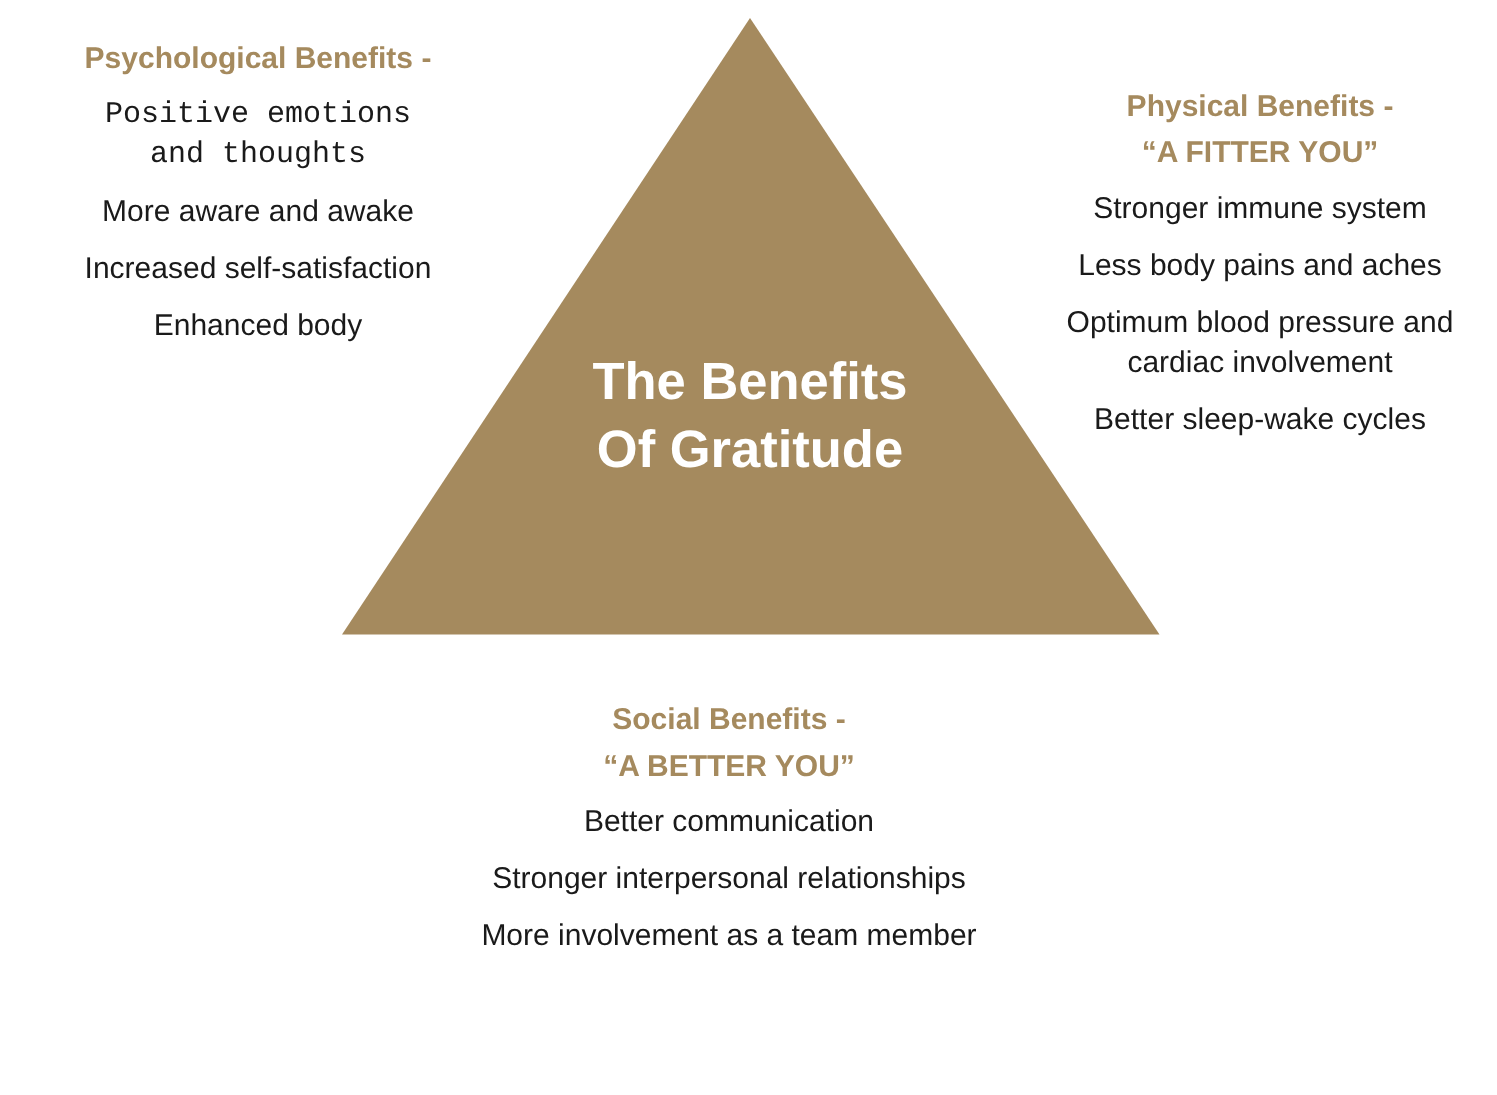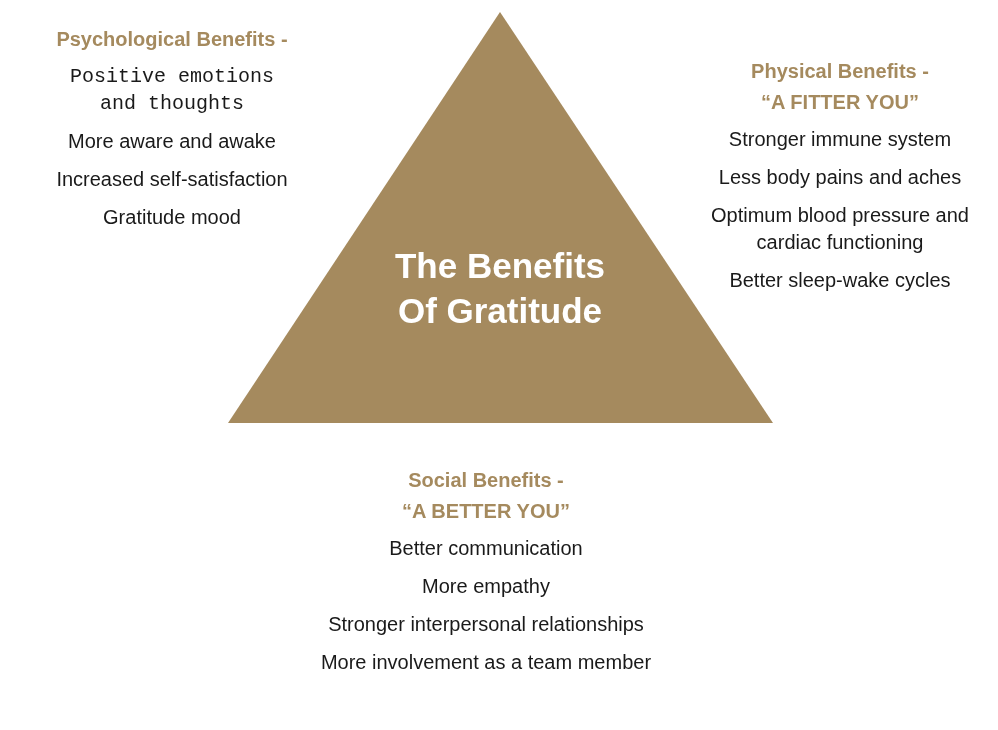--- a/index.html
+++ b/index.html
@@ -1,19 +1,19 @@
 <!DOCTYPE html>
 <html><head>
 <meta charset="utf-8">
 <style>
   html, body { margin: 0; padding: 0; background: #ffffff; }
   body { width: 998px; height: 730px; position: relative; overflow: hidden;
          font-family: "Liberation Sans", "DejaVu Sans", sans-serif; color: #1a1a1a; }
   .triangle { position: absolute; left: 0; top: 0; }
-  .center-title { position: absolute; left: 350px; top: 243px; width: 300px; text-align: center;
+  .center-title { position: absolute; left: 350px; top: 232px; width: 300px; text-align: center;
                   color: #ffffff; font-weight: bold; font-size: 35px; line-height: 45px; }
   .block { position: absolute; text-align: center; }
   .block .title { color: #a58a5e; font-weight: bold; font-size: 20px; line-height: 31px; margin-bottom: 8px; }
   .block .item { font-size: 20px; line-height: 27px; margin-bottom: 11px; }
   #psych { left: 22px; top: 24px; width: 300px; }
   #phys { left: 690px; top: 24px; width: 300px; margin-top: 32px; }
   #social { left: 256px; top: 465px; width: 460px; }
 </style>
 </head>
 <body>
@@ -27,36 +27,35 @@
   <div>Of Gratitude</div>
 </div>
 
 <div class="block" id="psych">
   <div class="title">
     <div>Psychological Benefits -</div>
   </div>
   <div class="item" style="width:250px;margin-left:25px;margin-right:25px;font-family:Liberation Mono, monospace;">Positive emotions and thoughts</div>
   <div class="item">More aware and awake</div>
   <div class="item">Increased self-satisfaction</div>
-  <div class="item">Gratitude mood</div>
+  <div class="item">Enhanced body</div>
 </div>
 
 <div class="block" id="phys">
   <div class="title">
     <div>Physical Benefits -</div>
     <div>“A FITTER YOU”</div>
   </div>
   <div class="item">Stronger immune system</div>
   <div class="item">Less body pains and aches</div>
-  <div class="item" style="width:270px;margin-left:15px;">Optimum blood pressure and cardiac functioning</div>
+  <div class="item" style="width:270px;margin-left:15px;">Optimum blood pressure and cardiac involvement</div>
   <div class="item">Better sleep-wake cycles</div>
 </div>
 
 <div class="block" id="social">
   <div class="title">
     <div>Social Benefits -</div>
     <div>“A BETTER YOU”</div>
   </div>
   <div class="item">Better communication</div>
-  <div class="item">More empathy</div>
   <div class="item">Stronger interpersonal relationships</div>
   <div class="item">More involvement as a team member</div>
 </div>
 
 </body></html>

